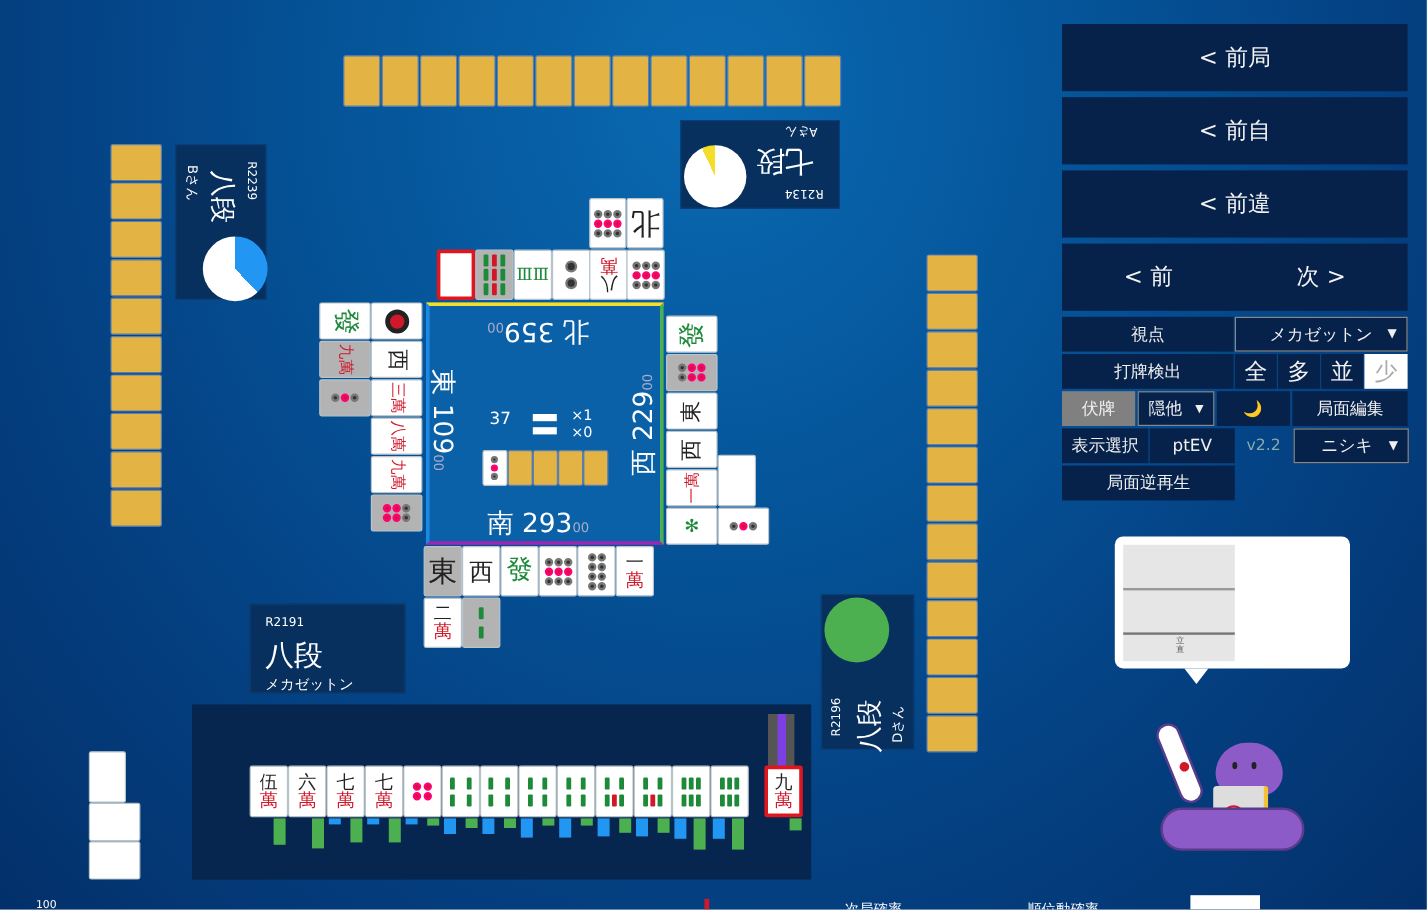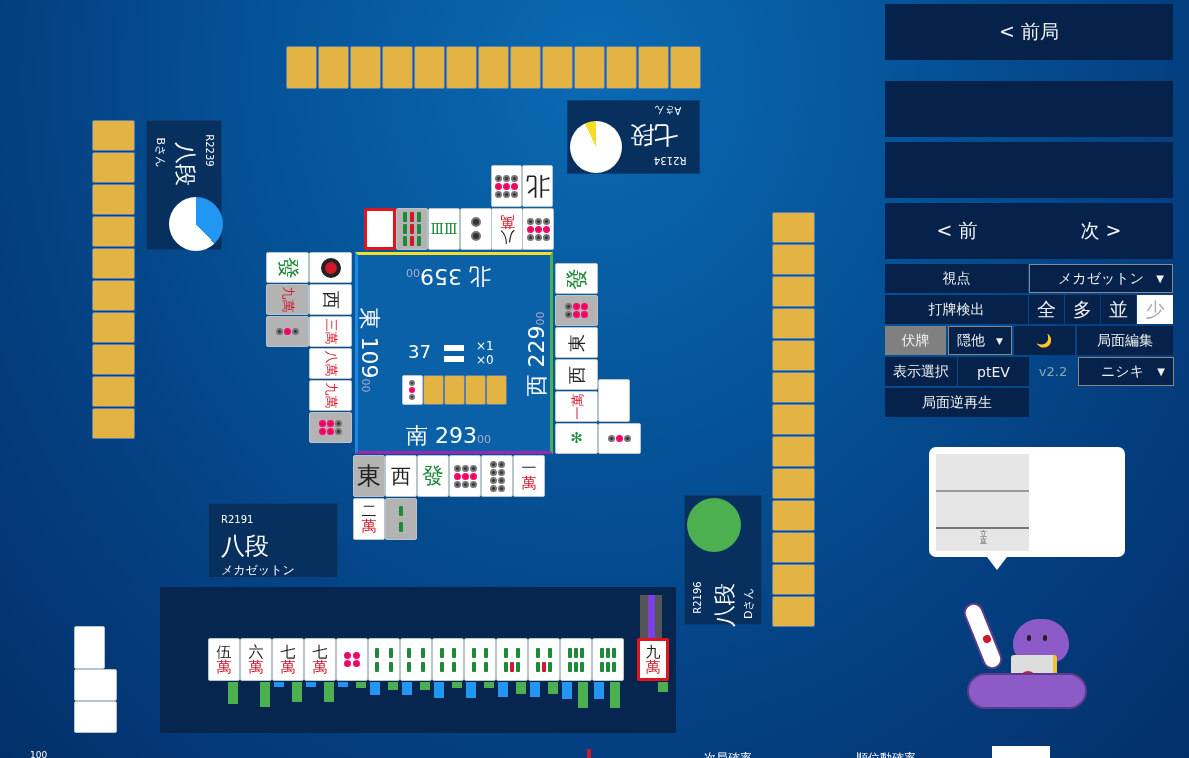--- a/index.html
+++ b/index.html
@@ -130,21 +130,21 @@
   </div>
   <div class="abs rot90" style="left:-32px;top:80px;font-size:22px;white-space:nowrap;">
     <span>東</span> <span>109</span><span style="font-size:11px;color:#aac;">00</span>
   </div>
   <div class="abs rot-90" style="left:136px;top:84px;font-size:22px;white-space:nowrap;">
     <span>西</span> <span>229</span><span style="font-size:11px;color:#aac;">00</span>
   </div>
   <div class="abs" style="left:48px;top:166px;font-size:22px;white-space:nowrap;">
     <span>南</span> <span>293</span><span style="font-size:11px;color:#aac;">00</span>
   </div>
-  <div class="abs" style="left:50px;top:86px;font-size:18px;">37</div>
+  <div class="abs" style="left:50px;top:86px;font-size:14px;">37</div>
   <div class="abs" style="left:86px;top:90px;width:20px;height:6px;background:#fff;"></div>
   <div class="abs" style="left:86px;top:101px;width:20px;height:6px;background:#fff;"></div>
   <div class="abs" style="left:118px;top:84px;font-size:12px;">×1</div>
   <div class="abs" style="left:118px;top:98px;font-size:12px;">×0</div>
   <div class="abs" style="left:44px;top:120px;width:104px;height:32px;">
     <div class="tile" style="left:0;width:21px;height:30px;">
       <div class="pin" style="grid-template-columns:7px;">
           <span class="dot" style="width:6px;height:6px;"></span>
           <span class="dot r" style="width:6px;height:6px;"></span>
           <span class="dot" style="width:6px;height:6px;"></span>
@@ -476,26 +476,28 @@
   <div class="evbar" style="left:402px;top:44px;width:10px;height:26px;background:#4caf50;"></div>
   <div class="evbar" style="left:450px;top:44px;width:10px;height:10px;background:#4caf50;"></div>
 </div>
 
 <div class="abs" style="left:74px;top:626px;width:44px;height:108px;">
   <div class="tile" style="left:0;top:0;width:31px;height:43px;"></div>
   <div class="tile" style="left:0;top:43px;width:43px;height:32px;"></div>
   <div class="tile" style="left:0;top:75px;width:43px;height:32px;"></div>
 </div>
 
-<div class="ctrl-row" style="top:4px;text-align:right;">
+<div class="ctrl-row" style="top:20px;text-align:right;">
   <div class="ctrl-btn">&lt; 前局</div>
 </div>
 <div class="ctrl-row" style="top:81px;">
+  <div class="ctrl-btn">&lt; 前自</div>
 </div>
 <div class="ctrl-row" style="top:142px;">
+  <div class="ctrl-btn">&lt; 前違</div>
 </div>
 <div class="ctrl-row" style="top:203px;">
   <div class="ctrl-btn">&lt; 前</div>
   <div class="ctrl-btn">次 &gt;</div>
 </div>
 
 <div class="opt" style="left:885px;top:264px;width:143px;height:29px;">視点</div>
 <div class="opt sel" style="left:1029px;top:264px;width:144px;height:29px;">
   <span style="margin-left:20px;">メカゼットン</span>
     <span style="font-size:10px;">▼</span>

